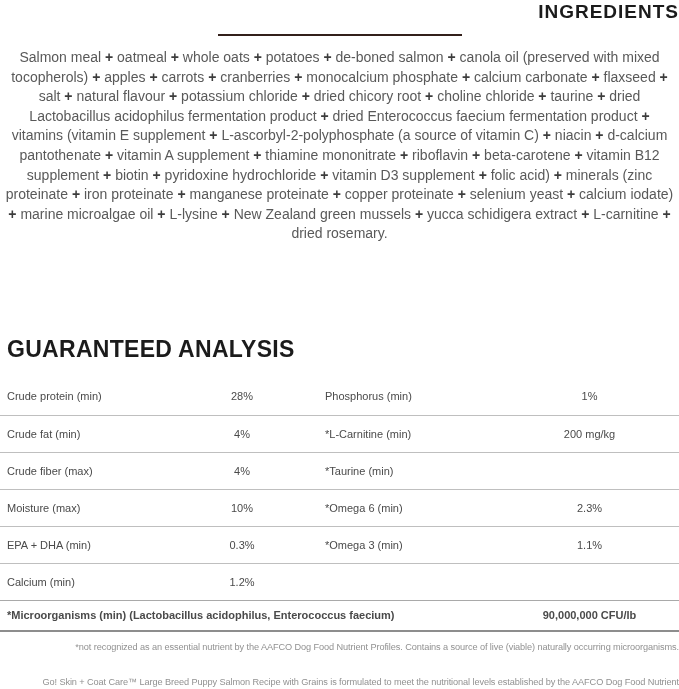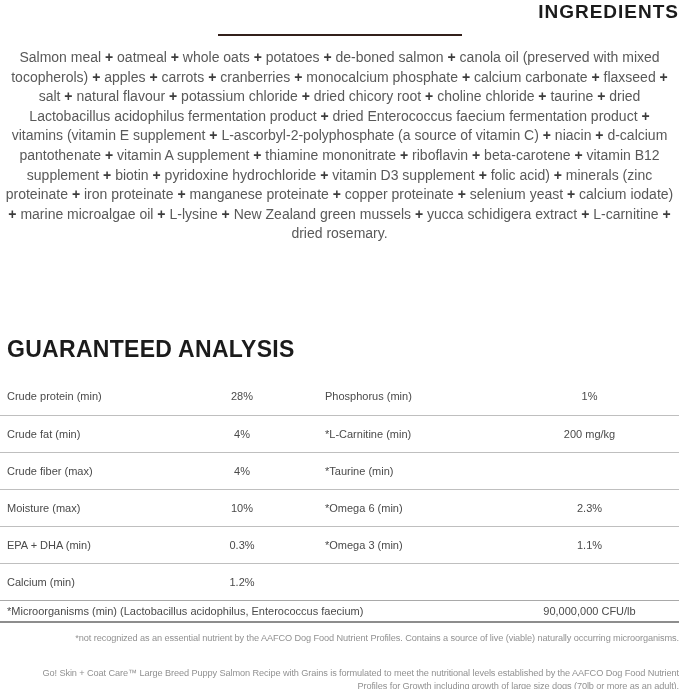--- a/index.html
+++ b/index.html
@@ -52,21 +52,22 @@
     align-items:center;
     height:37px;
     padding-left:7px;
   }
   .ga-row + .ga-row{border-top:1.5px solid var(--sep);}
   .ga-row .val{text-align:center;}
   .ga-row.micro{
     grid-template-columns:1fr 179px;
     border-top:1.5px solid var(--sep-mid);
     border-bottom:2px solid var(--sep-dark);
-    height:23px;
+    height:32px;
+    font-weight:bold;
   }
 
   p.footnote{
     margin:9px 0 0 5px;
     font-size:9.2px;letter-spacing:-0.1px;line-height:13px;
     color:var(--footnote);
     white-space:nowrap;
     text-align:right;
   }
   p.footnote.wrap{

